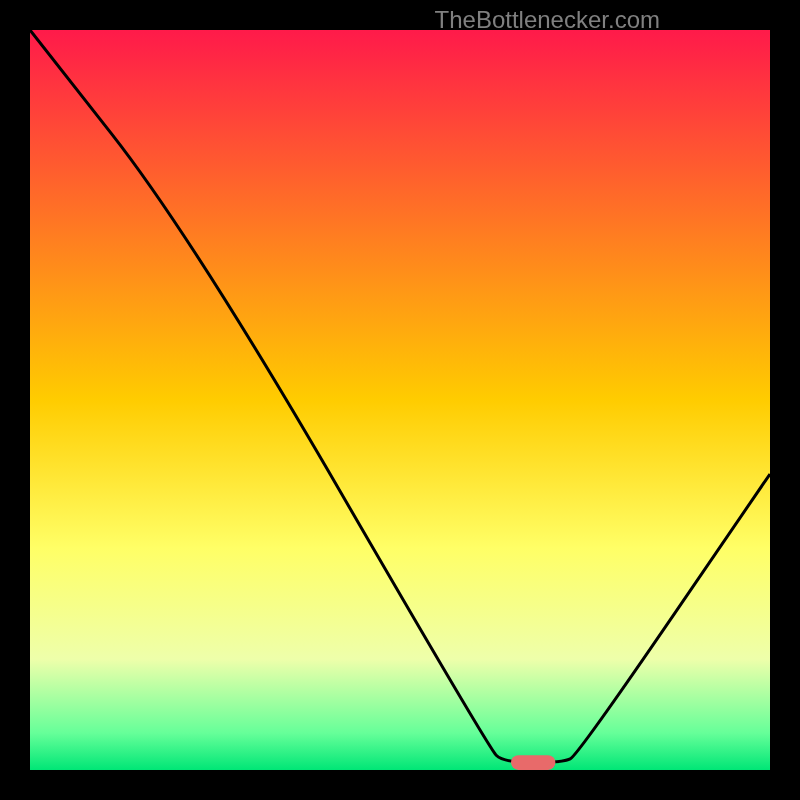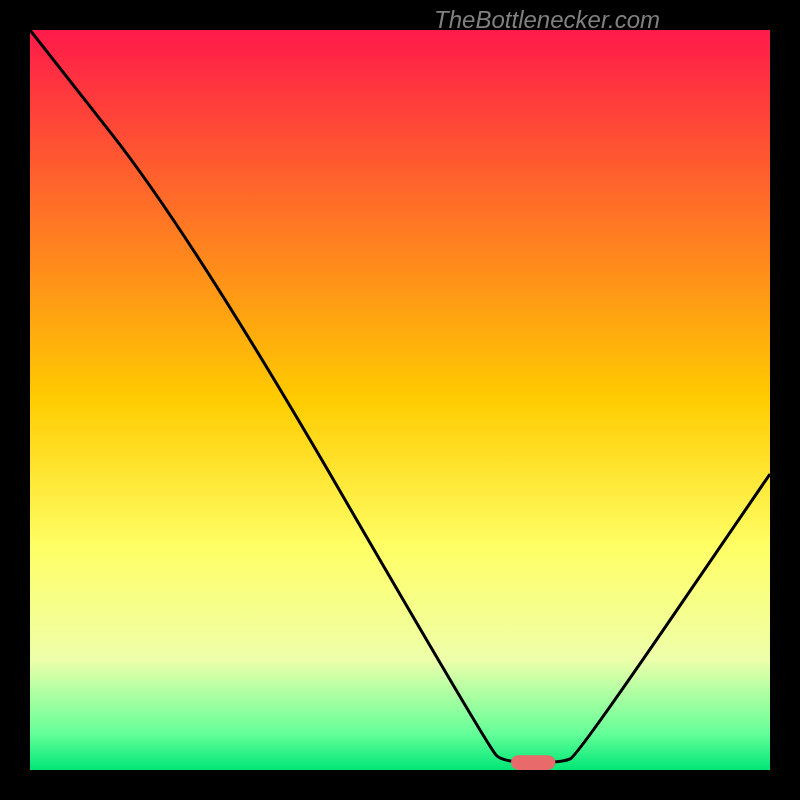--- a/index.html
+++ b/index.html
@@ -7,21 +7,20 @@
     padding: 0;
     width: 800px;
     height: 800px;
     background: #000;
     font-family: Arial, sans-serif;
   }
   .chart-container {
     position: relative;
     width: 672px;
     height: 800px;
-    font-style: italic;
   }
   .watermark {
     position: absolute;
     top: 6px;
     right: 12px;
     color: #808080;
     font-size: 24px;
     font-weight: normal;
     z-index: 10;
   }

